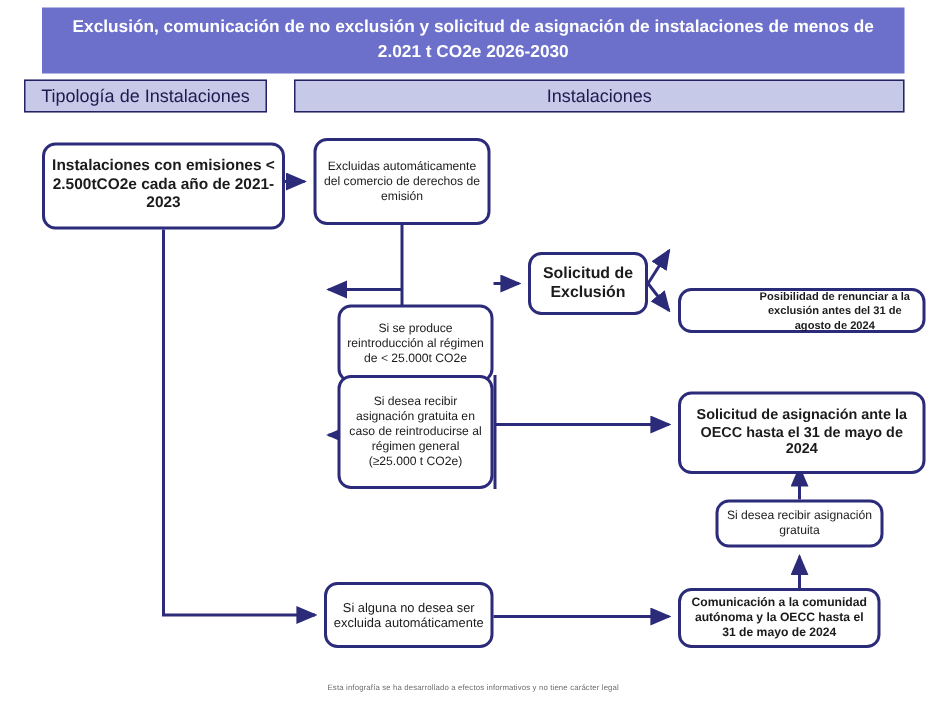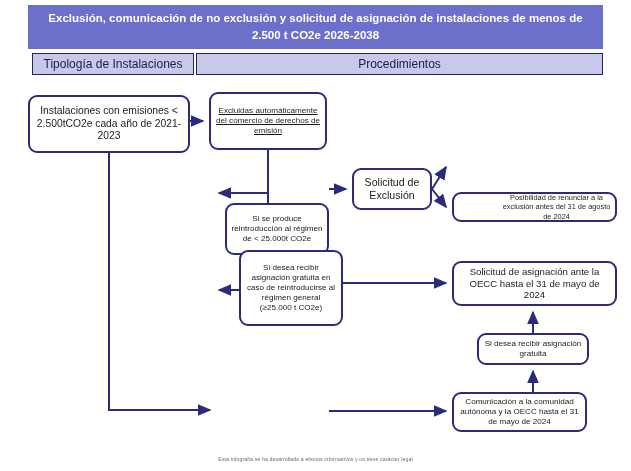--- a/index.html
+++ b/index.html
@@ -24,69 +24,69 @@
   }
   .colhead{
     position:absolute;top:53px;height:22px;
     background:#C7C9E9;
     border:1.5px solid #262262;
     color:#1d1a4e;
     font-size:12px;
     display:flex;align-items:center;justify-content:center;
     box-sizing:border-box;
   }
-  .colhead.left{left:32px;width:162px;}
+  .colhead.left{left:16px;width:162px;}
   .colhead.right{left:196px;width:407px;}
 
   
   .node{
     position:absolute;
     border:2px solid #2B2B7A;
     border-radius:9px;
     background:#ffffff;
     color:#1b1b1b;
     display:flex;align-items:center;justify-content:center;
     text-align:center;
     box-sizing:border-box;
     line-height:1.22;
     padding:2px 4px;
   }
-  .node.bold{font-weight:normal;}
+  .node.bold{font-weight:bold;}
 
   
   #n-instalaciones{left:28px;  top:95px;  width:162px; height:58px; font-size:10.3px; }
-  #n-excluidas   {left:209px; top:92px;  width:118px; height:58px; font-size:8.1px;text-decoration:underline;  }
+  #n-excluidas   {left:209px; top:92px;  width:118px; height:58px; font-size:8.1px;  }
   #n-reintro     {left:225px; top:167px; width:104px; height:52px; font-size:8.1px;margin-top:36px;  }
   #n-solicitud-ex{left:352px; top:168px; width:80px;  height:42px; font-size:10.6px; }
   #n-exc-15marzo {left:452px; top:148px; width:165px; height:38px; font-size:7.4px;  }
   #n-renuncia    {left:452px; top:192px; width:165px; height:30px; font-size:7.4px;padding-left:48px;  }
-  #n-gratuita-caso{left:239px;top:250px; width:104px; height:76px; font-size:8.1px;  }
-  #n-asignacion  {left:452px; top:261px; width:165px; height:45px; font-size:9.6px;  }
+  #n-gratuita-caso{left:225px;top:250px; width:104px; height:76px; font-size:8.1px;  }
+  #n-asignacion  {left:452px; top:261px; width:165px; height:55px; font-size:9.6px;  }
   #n-desea-grat  {left:477px; top:333px; width:112px; height:32px; font-size:8.1px;  }
   #n-comunicacion{left:452px; top:392px; width:135px; height:40px; font-size:8.1px;  }
   #n-no-desea    {left:216px; top:388px; width:113px; height:44px; font-size:8.6px;  }
 
   .footer{
     position:absolute;left:0;top:456px;width:631px;
     text-align:center;font-size:5.2px;color:#6c6c6c;
     letter-spacing:.1px;
   }
 
   svg.wires{position:absolute;left:0;top:0;width:631px;height:471px;pointer-events:none;}
   .wire{stroke:#2B2B7A;stroke-width:2;fill:none;}
 </style>
 </head>
 <body>
 
 <div id="canvas">
 
-  <div class="banner">Exclusión, comunicación de no exclusión y solicitud de asignación de instalaciones de menos de 2.500 t CO2e 2026-2038</div>
+  <div class="banner">Exclusión, comunicación de no exclusión y solicitud de asignación de instalaciones de menos de 2.021 t CO2e 2026-2030</div>
 
   <div class="colhead left">Tipología de Instalaciones</div>
-  <div class="colhead right">Procedimientos</div>
+  <div class="colhead right">Instalaciones</div>
 
   <svg class="wires" viewBox="0 0 631 471">
     <defs>
       <marker id="ah" markerWidth="7" markerHeight="7" refX="6.2" refY="3" orient="auto">
         <path d="M0,0 L7,3 L0,6 z" fill="#2B2B7A"></path>
       </marker>
     </defs>
 
     <path class="wire" d="M190,121 L203,121" marker-end="url(#ah)"></path>
 
@@ -113,16 +113,17 @@
 
   <div class="node bold" id="n-instalaciones">Instalaciones con emisiones &lt; 2.500tCO2e cada año de 2021-2023</div>
   <div class="node" id="n-excluidas">Excluidas automáticamente del comercio de derechos de emisión</div>
   <div class="node" id="n-reintro">Si se produce reintroducción al régimen de &lt; 25.000t CO2e</div>
   <div class="node bold" id="n-solicitud-ex">Solicitud de Exclusión</div>
   <div class="node bold" id="n-renuncia">Posibilidad de renunciar a la exclusión antes del 31 de agosto de 2024</div>
   <div class="node" id="n-gratuita-caso">Si desea recibir asignación gratuita en caso de reintroducirse al régimen general (≥25.000 t CO2e)</div>
   <div class="node bold" id="n-asignacion">Solicitud de asignación ante la OECC hasta el 31 de mayo de 2024</div>
   <div class="node" id="n-desea-grat">Si desea recibir asignación gratuita</div>
   <div class="node bold" id="n-comunicacion">Comunicación a la comunidad autónoma y la OECC hasta el 31 de mayo de 2024</div>
+  <div class="node" id="n-no-desea">Si alguna no desea ser excluida automáticamente</div>
 
   <div class="footer">Esta infografía se ha desarrollado a efectos informativos y no tiene carácter legal</div>
 
 </div>
 
 </body></html>

